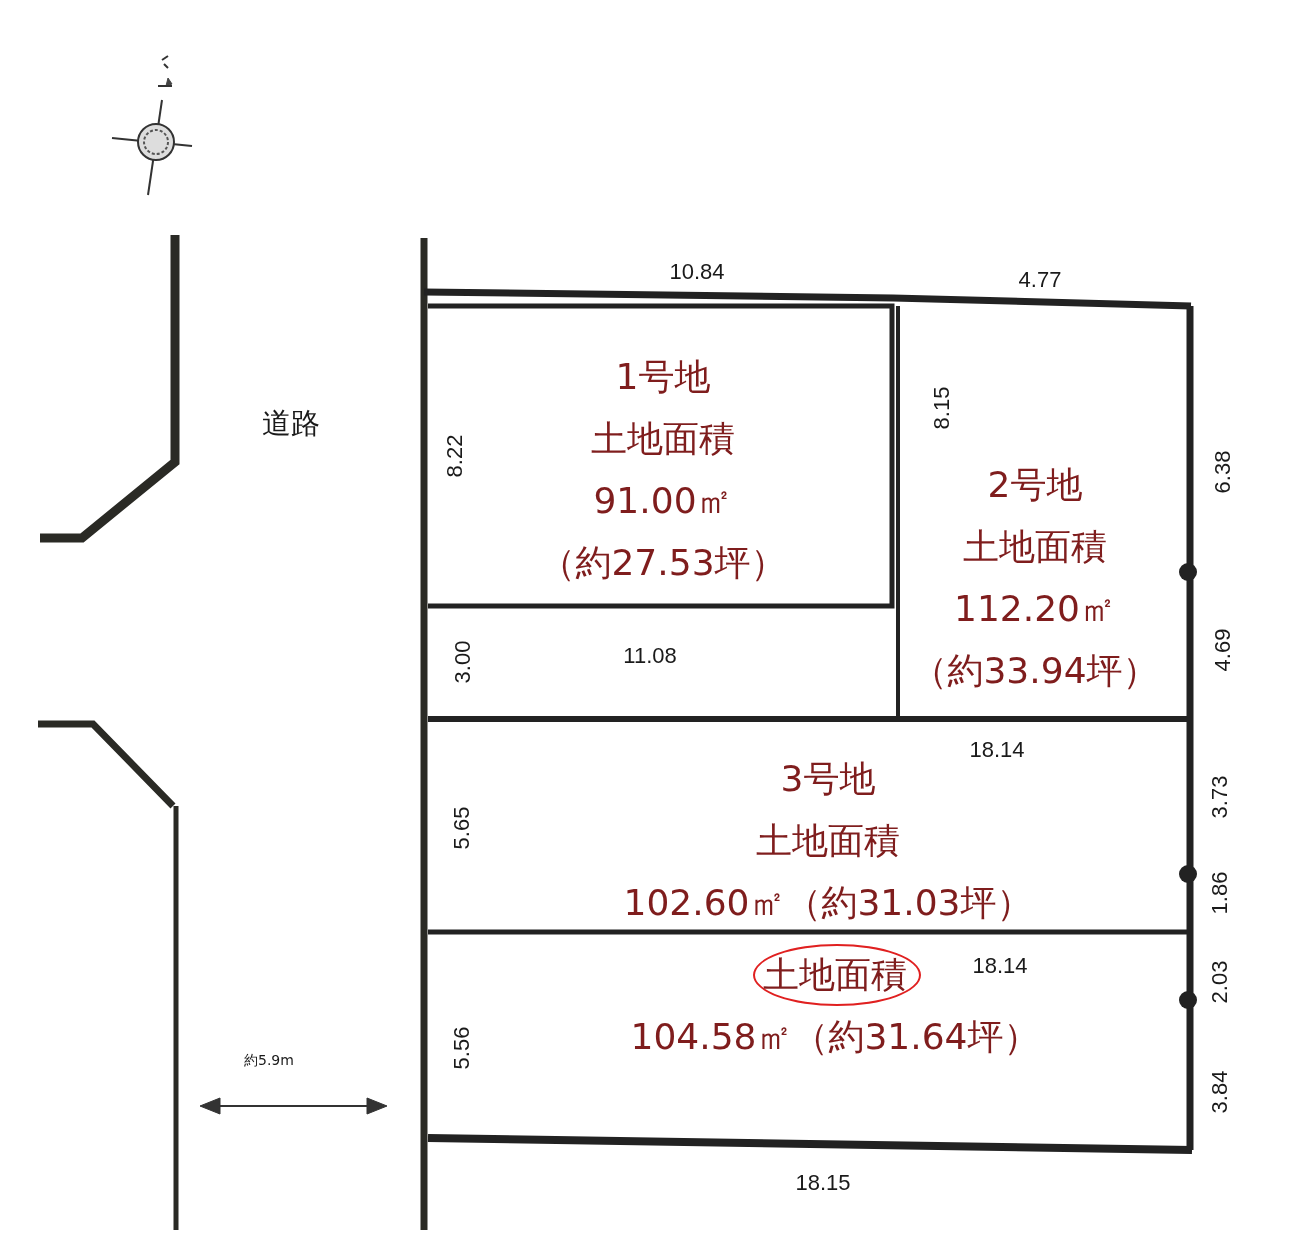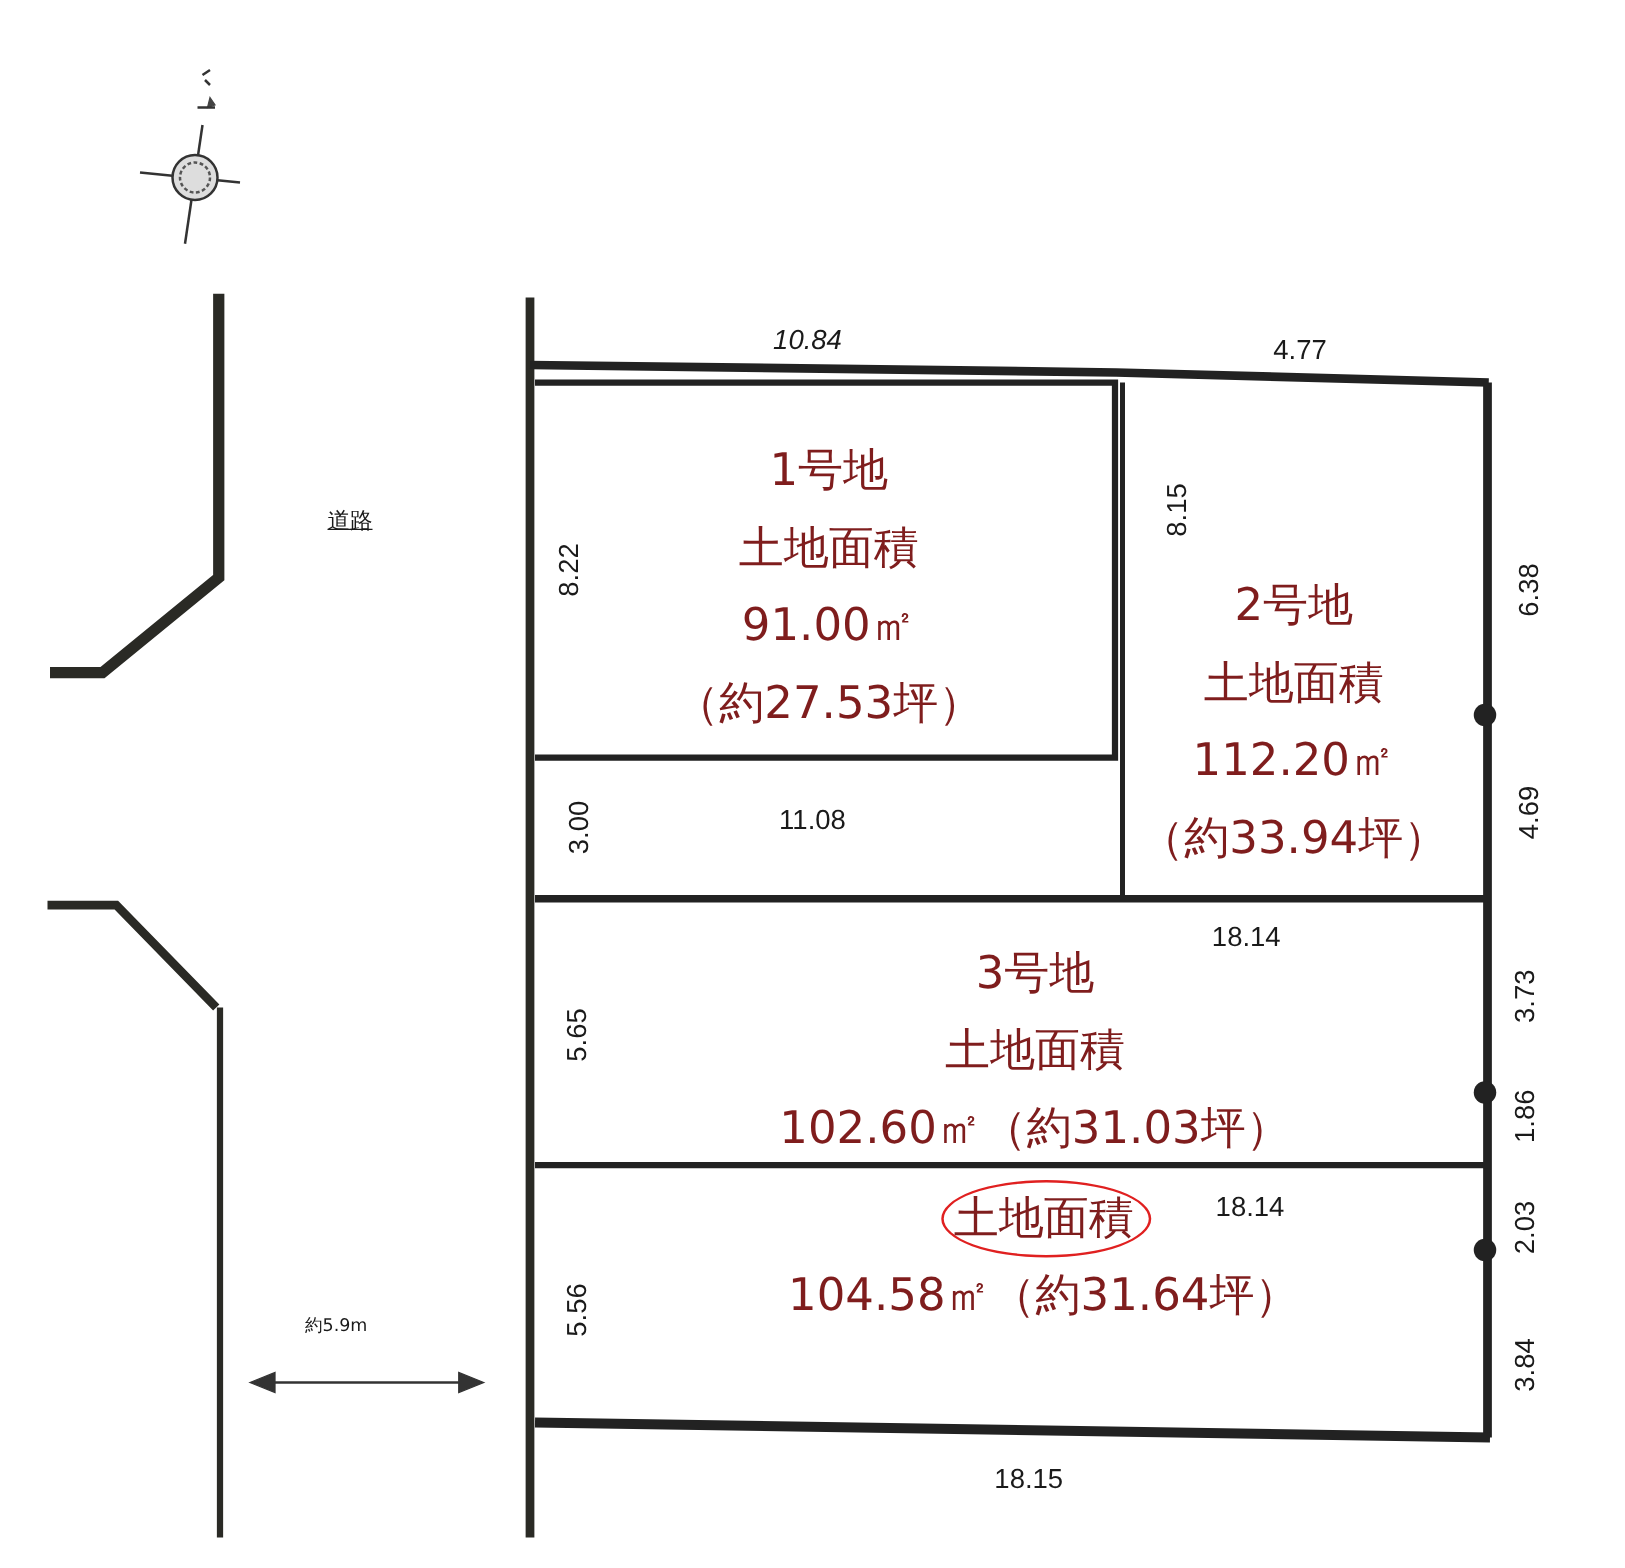--- a/index.html
+++ b/index.html
@@ -6,21 +6,21 @@
     body { width: 1300px; height: 1254px; position: relative; overflow: hidden;
            font-family: "DejaVu Sans", "Liberation Sans", sans-serif; color: #1a1a1a; }
     svg.plan { position: absolute; left: 0; top: 0; }
     .lbl { position: absolute; white-space: nowrap; }
     .dim { font-size: 22px; color: #1a1a1a; font-family: "Liberation Sans", "DejaVu Sans", sans-serif; }
     .vdim { transform: translate(-50%, -50%) rotate(-90deg); transform-origin: center center; }
     .hdim { transform: translate(-50%, -50%); }
     .lot-text { position: absolute; text-align: center; transform: translateX(-50%);
                 font-family: "DejaVu Sans", sans-serif; font-size: 36px; line-height: 62px; color: #7f1d1d; font-weight: 500; }
     .lot-text div { white-space: nowrap; }
-    .road { font-size: 18px; text-decoration: underline; }
+    .road { font-size: 29px; }
     .width-lbl { font-size: 14px; }
     .highlight { position: absolute; border: 2.5px solid #e02020; border-radius: 50%; }
   </style>
 </head>
 <body>
 
 <svg class="plan" width="1300" height="1254" viewBox="0 0 1300 1254">
 
   <g stroke="#333" fill="none">
     <line x1="162" y1="100" x2="148" y2="195" stroke-width="2"></line>
@@ -68,21 +68,21 @@
   <g fill="#222">
     <circle cx="1188" cy="572" r="9"></circle>
     <circle cx="1188" cy="874" r="9"></circle>
     <circle cx="1188" cy="1000" r="9"></circle>
   </g>
 </svg>
 
 <div class="lbl road" style="left:262px; top:404px;">道路</div>
 <div class="lbl width-lbl" style="left:244px; top:1052px;">約5.9m</div>
 
-<div class="lbl dim hdim" style="left:646px; top:272px;font-style:italic;">10.84</div>
+<div class="lbl dim hdim" style="left:697px; top:272px;">10.84</div>
 <div class="lbl dim hdim" style="left:1040px; top:280px;">4.77</div>
 <div class="lbl dim vdim" style="left:455px; top:456px;">8.22</div>
 <div class="lbl dim vdim" style="left:942px; top:408px;">8.15</div>
 <div class="lbl dim vdim" style="left:463px; top:662px;">3.00</div>
 <div class="lbl dim hdim" style="left:650px; top:656px;">11.08</div>
 <div class="lbl dim vdim" style="left:1223px; top:472px;">6.38</div>
 <div class="lbl dim vdim" style="left:1223px; top:650px;">4.69</div>
 <div class="lbl dim vdim" style="left:462px; top:828px;">5.65</div>
 <div class="lbl dim hdim" style="left:997px; top:750px;">18.14</div>
 <div class="lbl dim vdim" style="left:1220px; top:797px;">3.73</div>

